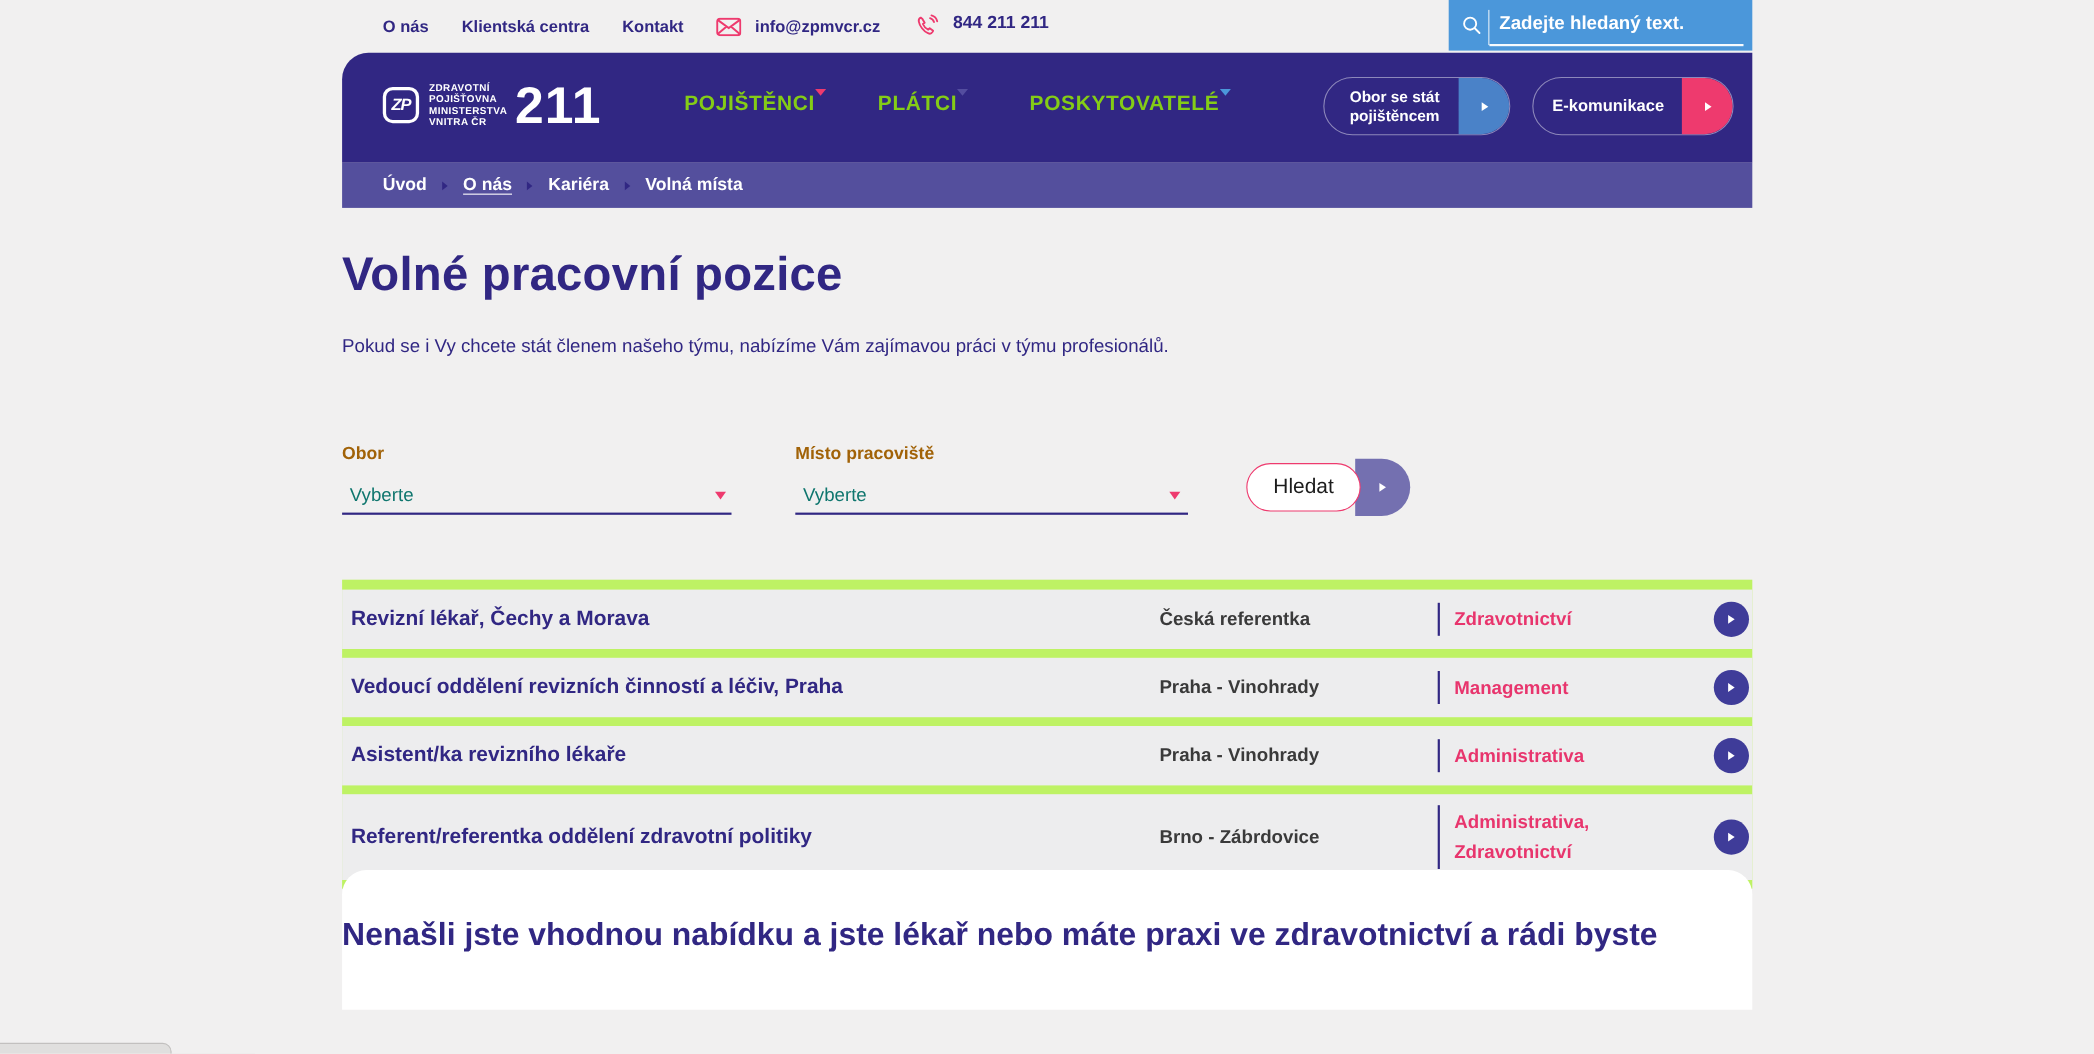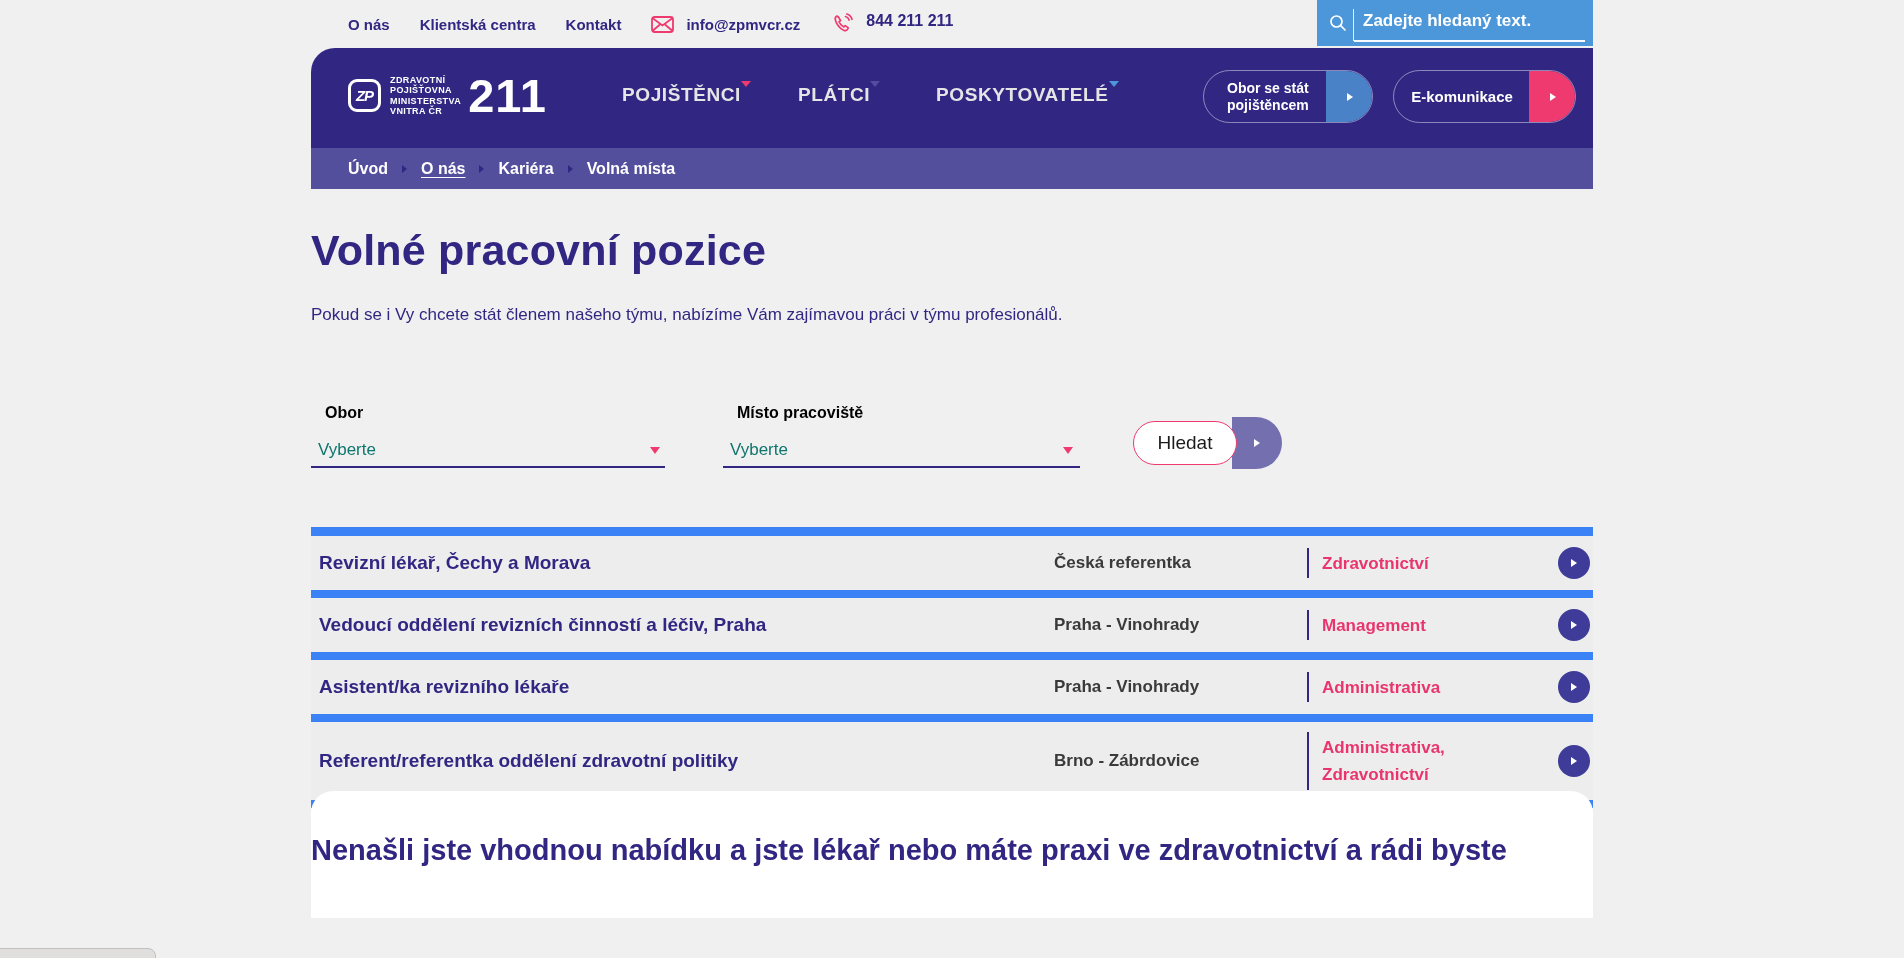--- a/index.html
+++ b/index.html
@@ -66,21 +66,21 @@
   }
   .logo-text { margin-left: 9px; display: flex; flex-direction: column; }
   .logo-text span {
     color: #fff; font-size: 9px; font-weight: 700; letter-spacing: 0.4px; line-height: 10.5px;
     white-space: nowrap;
   }
   .logo-number { margin-left: 7px; color: #fff; font-size: 47px; font-weight: 700; letter-spacing: 1px; line-height: 1; }
 
   .menu-item { position: absolute; top: 36px; text-align: center; cursor: pointer; }
   .menu-item .menu-label {
-    color: #e5e5e5; font-size: 19px; font-weight: 700; letter-spacing: 0.6px; white-space: nowrap;
+    color: #84cc16; font-size: 19px; font-weight: 700; letter-spacing: 0.6px; white-space: nowrap;
   }
   .menu-caret {
     width: 0; height: 0; margin: 7px auto 0;
     border-left: 5px solid transparent; border-right: 5px solid transparent;
     border-top: 6px solid #ee3a6e;
   }
   .menu-caret.muted { border-top-color: #544d9f; }
   .menu-caret.blue { border-top-color: #4b97da; }
 
   .pill {
@@ -131,21 +131,21 @@
   .page-title {
     position: absolute; left: 311px; top: 226px;
     color: #312783; font-size: 43px; font-weight: 700; letter-spacing: 0.2px;
   }
   .page-intro {
     position: absolute; left: 311px; top: 305px;
     color: #312783; font-size: 17px; font-weight: 400;
   }
 
   
-  .filter-label { position: absolute; color: #000000; font-size: 16px; font-weight: 700; top: 404px; margin-left: 14px; }
+  .filter-label { position: absolute; color: #a16207; font-size: 16px; font-weight: 700; top: 404px; }
   .fl-1 { left: 311px; }
   .fl-2 { left: 723px; }
   .select-value { position: absolute; top: 440px; color: #0f766e; font-size: 17px; cursor: pointer; }
   .sv-1 { left: 318px; }
   .sv-2 { left: 730px; }
   .select-caret {
     position: absolute; top: 447px; width: 0; height: 0; cursor: pointer;
     border-left: 5px solid transparent; border-right: 5px solid transparent;
     border-top: 7px solid #ee3a6e;
   }
@@ -165,21 +165,21 @@
     position: absolute; left: 0; top: 4px; width: 104px; height: 44px;
     background: #fff; border: 1.5px solid #ee3a6e; border-radius: 23px;
     display: flex; align-items: center; justify-content: center;
     font-family: "Liberation Sans", sans-serif;
     font-size: 19px; font-weight: 500; color: #1c1c1c; cursor: pointer; z-index: 2;
   }
 
   
   .job-list {
     position: absolute; left: 311px; top: 527px; width: 1282px; height: 281px;
-    background: #3b82f6; display: flex; flex-direction: column; gap: 8px;
+    background: #bef264; display: flex; flex-direction: column; gap: 8px;
     padding-top: 9px;
   }
   .job-row { position: relative; height: 54px; background: #ededee; cursor: pointer; }
   .job-row.tall { height: 78px; }
   .job-title {
     position: absolute; left: 8px; top: 50%; transform: translateY(-50%);
     color: #312783; font-size: 19px; font-weight: 700; white-space: nowrap;
   }
   .job-loc {
     position: absolute; left: 743px; top: 50%; transform: translateY(-50%);

